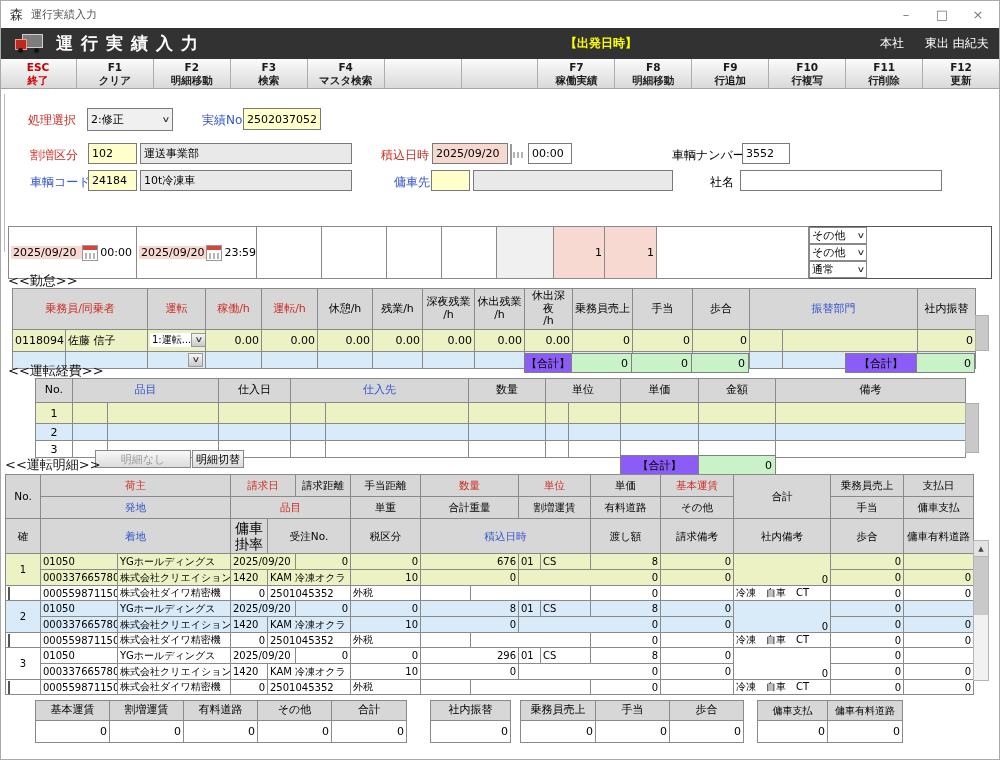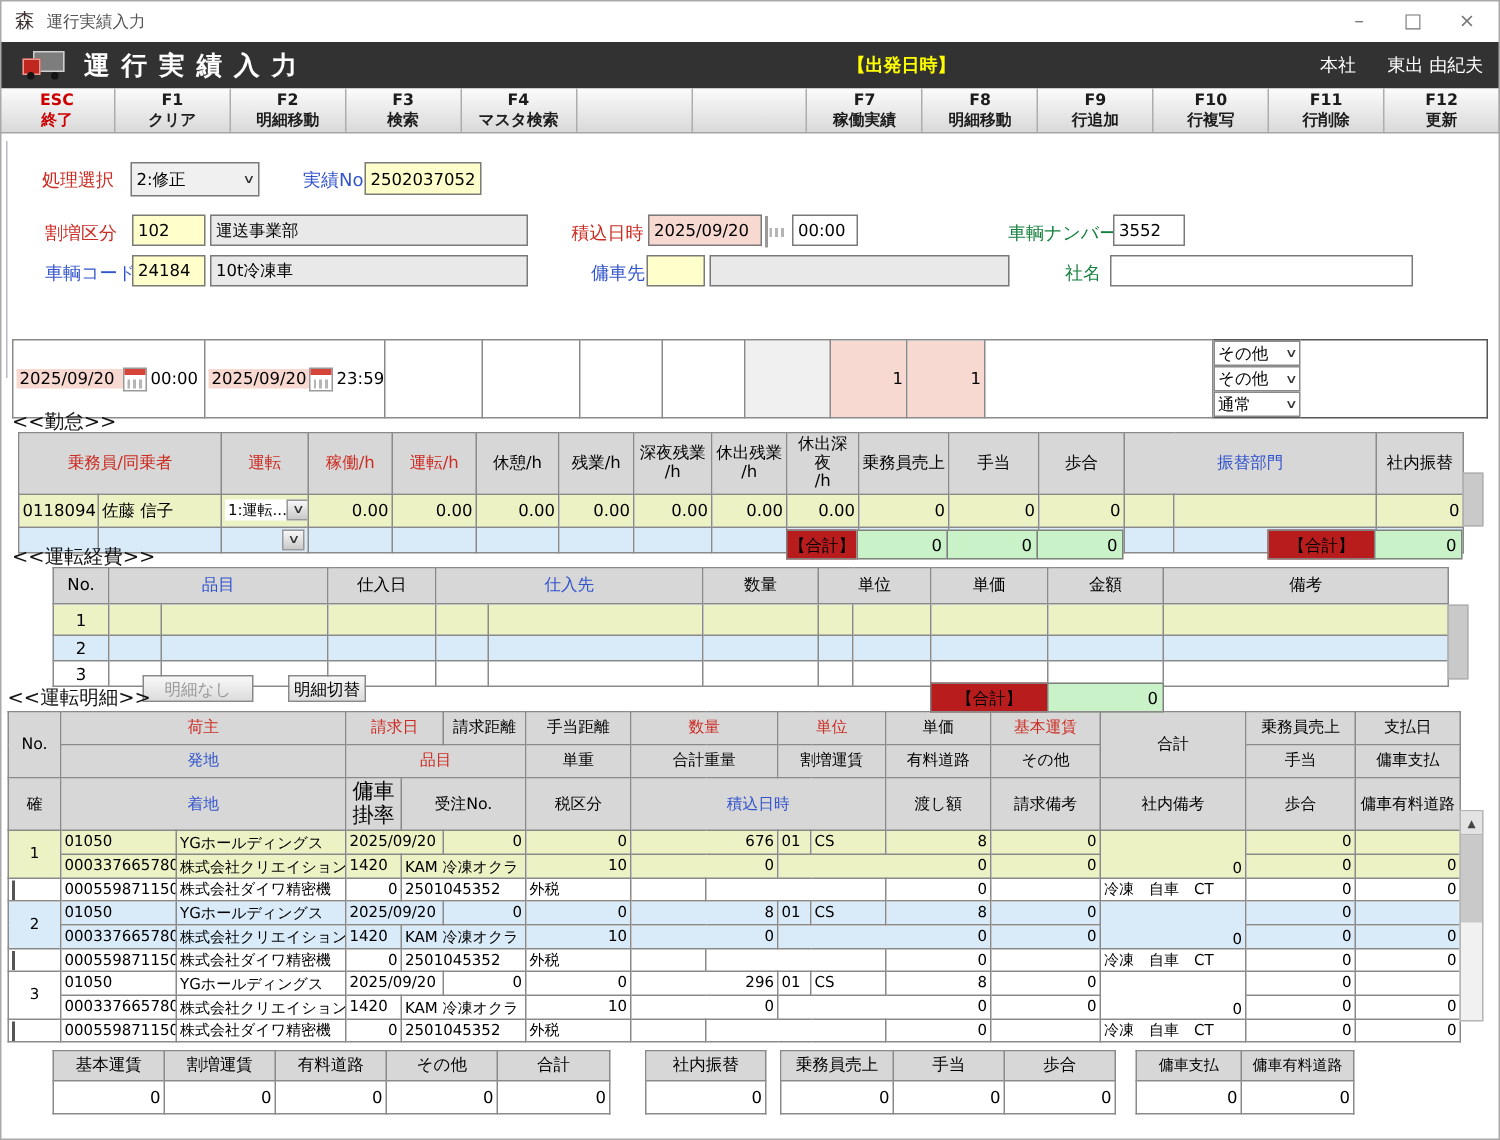--- a/index.html
+++ b/index.html
@@ -25,21 +25,21 @@
   .env{position:absolute;left:565px;color:#ffff00;font-weight:bold;font-size:12px}
   .office{position:absolute;left:880px;font-size:12px}
   .user{position:absolute;left:925px;font-size:12px}
 
   
   .toolbar{left:0;top:59px;width:1000px;height:30px;background:linear-gradient(#fbfbfb,#d9d9d9);border-bottom:1px solid #a5a5a5;display:flex}
   .fkey{flex:1;border-right:1px solid #adadad;display:flex;flex-direction:column;align-items:center;justify-content:center;font-size:10.5px;font-weight:bold;line-height:1.2;color:#1c1c1c}
   .fkey.esc{color:#cc0000}
 
   
-  .flabel{font-size:12px;color:#15803d;white-space:nowrap}
+  .flabel{font-size:12px;color:#000000;white-space:nowrap}
   .r{color:#cc2b22}
   .b{color:#3355cc}
   .fld{border:1px solid #7a7a7a;background:#fff;font-size:11px;display:flex;align-items:center;padding:0 3px;height:21px;white-space:nowrap;overflow:hidden}
   .yellow{background:#ffffcc}
   .pinkf{background:#f8d9d1}
   .grayf{background:#e9e9e9}
   .combo{background:#f0f0f0;justify-content:space-between}
   .chev{font-size:8px;color:#333;transform:scaleX(1.5);line-height:1}
   .ddbtn{width:15px;height:14px;background:linear-gradient(#f7f7f7,#c9c9c9);border:1px solid #999;display:flex;align-items:center;justify-content:center;flex:0 0 auto;box-sizing:border-box}
   .cal{width:16px;height:17px;background:#fff;border:1px solid #999;box-sizing:border-box;position:relative;flex:0 0 auto}
@@ -61,21 +61,21 @@
   .sub{height:100%;display:flex;align-items:center;padding:0 2px;box-sizing:border-box;font-size:11px}
   .sub.pink{background:#f8d9d1}
   .pinkcell{background:#f8d9d1 !important}
   .graycell{background:#f0f0f0 !important}
   .ddcell{display:flex;justify-content:space-between;align-items:center}
   .meisai td{font-size:10px}
   .meisai th{font-size:10.5px}
   .bot{vertical-align:bottom}
   .cb{width:13px;height:13px;background:#fff;border:1px solid #555;margin:0 auto;box-sizing:border-box}
 
-  .tlabel{background:#b91c1c;border:1px solid #808080;font-size:11px;display:flex;align-items:center;justify-content:center}
+  .tlabel{background:#8b5cf6;border:1px solid #808080;font-size:11px;display:flex;align-items:center;justify-content:center}
   .tgreen{background:#c9f2c9;border:1px solid #808080;font-size:11px;display:flex;align-items:center;justify-content:flex-end;padding:0 3px}
   .btn{background:linear-gradient(#f8f8f8,#dcdcdc);border:1px solid #888;font-size:11px;display:flex;align-items:center;justify-content:center}
   .btn.dis{color:#999}
   .section{font-size:13px;color:#111;white-space:nowrap}
 
   .sb{width:16px;background:#f1f1f1;border:1px solid #b5b5b5}
   .sb-up{height:15px;background:#e3e3e3;border-bottom:1px solid #b5b5b5;display:flex;align-items:center;justify-content:center;font-size:7px;color:#444}
   .sb-thumb{background:#c9c9c9;height:58px}
   .thumb{background:#c9c9c9;border:1px solid #b0b0b0}
 </style>
@@ -429,21 +429,21 @@
     <td></td>
     <td></td>
   </tr>
 </tbody>
   </table>
 <div class="abs thumb" style="left:965px;top:403px;width:14px;height:50px"></div>
 <div class="abs tlabel" style="left:620px;top:455px;width:79px;height:20px">【合計】</div>
 <div class="abs tgreen" style="left:698px;top:455px;width:78px;height:20px">0</div>
 
 
-<div class="abs btn dis" style="left:95px;top:450px;width:74px;height:18px">明細なし</div>
+<div class="abs btn dis" style="left:95px;top:450px;width:96px;height:18px">明細なし</div>
 <div class="abs btn" style="left:192px;top:450px;width:52px;height:18px">明細切替</div>
 <span class="abs section" style="left:5px;top:456px">&lt;&lt;運転明細&gt;&gt;</span>
 
 <table class="grid meisai" style="left:5px;top:474px;width:968px">
   <colgroup>
       <col style="width:35px">
       <col style="width:77px">
       <col style="width:113px">
       <col style="width:37px">
       <col style="width:28px">

